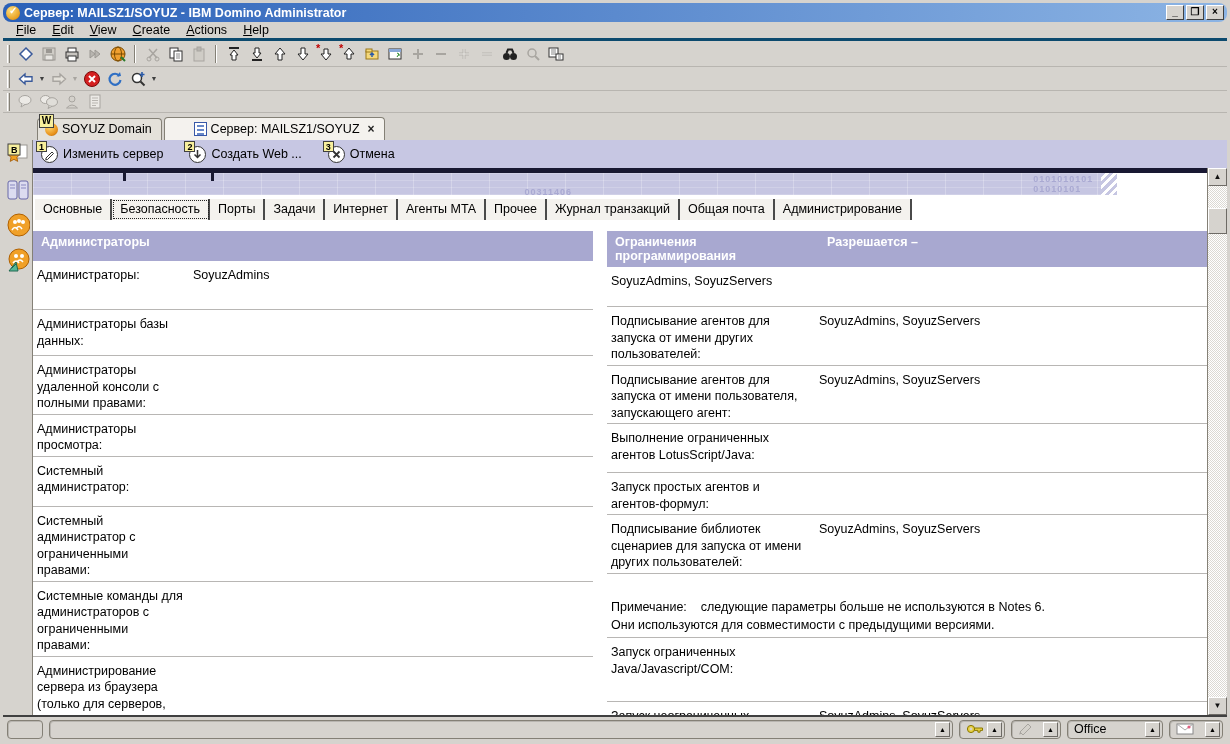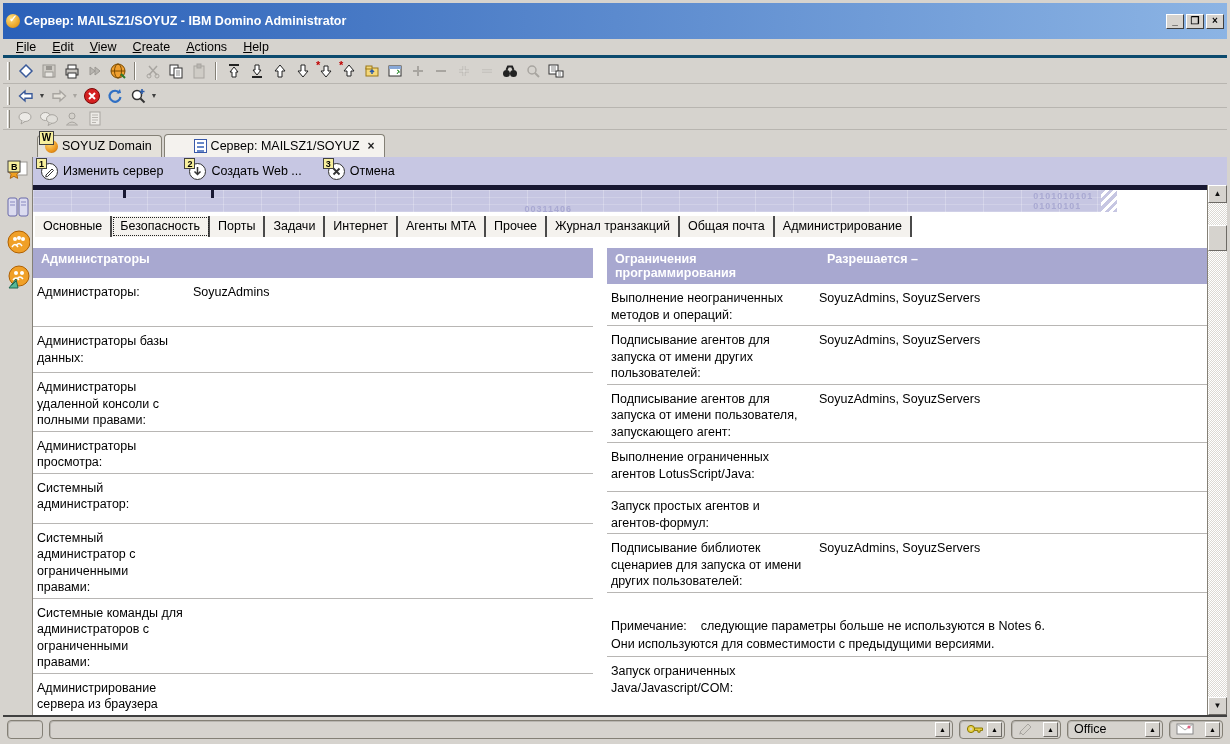--- a/index.html
+++ b/index.html
@@ -2,21 +2,21 @@
 <html><head>
 <meta charset="utf-8">
 <style>
   * { margin:0; padding:0; box-sizing:border-box; }
   html,body { width:1230px; height:744px; overflow:hidden; }
   body { font-family:"Liberation Sans", sans-serif; font-size:12.5px; color:#000; background:#d6d3ce; }
 
   .window { width:1230px; height:744px; border:3px solid #d6d3ce; outline:1px solid #555; background:#d6d3ce; display:flex; flex-direction:column; }
 
   
-  .titlebar { height:36px; background:linear-gradient(to right,#2a60b8,#8cb4e4); display:flex; align-items:center; padding:0 3px; flex:0 0 auto; }
+  .titlebar { height:19px; background:linear-gradient(to right,#2a60b8,#8cb4e4); display:flex; align-items:center; padding:0 3px; flex:0 0 auto;border-radius:8px; }
   .app-icon { width:14px; height:14px; border-radius:50%; background:radial-gradient(circle at 35% 30%,#ffe080,#e8a020 70%,#a06010); margin-right:4px; position:relative; flex:0 0 auto; }
   .app-icon::after { content:"✓"; position:absolute; left:3px; top:-1px; color:#fff; font-size:10px; font-weight:bold; }
   .titlebar .title { color:#fff; font-weight:bold; font-size:12.5px; flex:1; white-space:nowrap; overflow:hidden; }
   .win-btn { width:18px; height:15px; background:#d6d3ce; border:1px solid; border-color:#fff #404040 #404040 #fff; font-size:10px; line-height:12px; text-align:center; margin-left:2px; font-weight:bold; color:#000; cursor:default; }
 
   
   .menubar { height:19px; display:flex; align-items:center; padding-left:6px; gap:2px; border-bottom:3px solid #0c4a6e; flex:0 0 auto; }
   .menu-item { padding:2px 7px; }
   .menu-item::first-letter { text-decoration:underline; }
 
@@ -481,21 +481,20 @@
                   </div>
                 </div>
             </div>
             <div class="tbl tbl-right">
               <div class="thead">
                 <span style="width:200px; display:inline-block;">Ограничения программирования</span>
                 <span class="hc2">Разрешается –</span>
               </div>
               <div id="rightRows">
                   <div class="trow" style="min-height: 40px;">
-                    <div class="tlabel" style="width: 208px;">Выполнение неограниченных методов и операций:</div>
                     <div class="tvalue">SoyuzAdmins, SoyuzServers</div>
                   </div>
                   <div class="trow" style="min-height: 49px;">
                     <div class="tlabel" style="width: 208px;">Подписывание агентов для запуска от имени других пользователей:</div>
                     <div class="tvalue">SoyuzAdmins, SoyuzServers</div>
                   </div>
                   <div class="trow" style="min-height: 46px;">
                     <div class="tlabel" style="width: 208px;">Подписывание агентов для запуска от имени пользователя, запускающего агент:</div>
                     <div class="tvalue">SoyuzAdmins, SoyuzServers</div>
                   </div>

